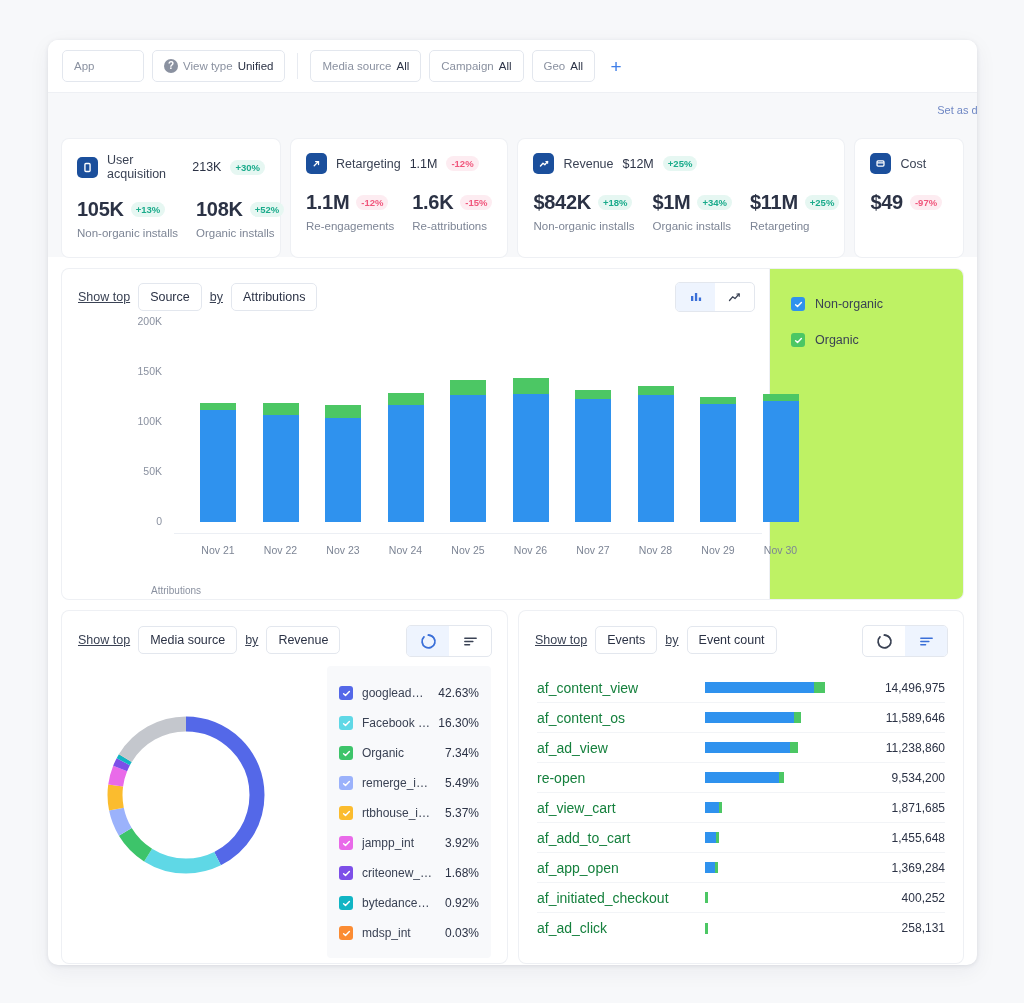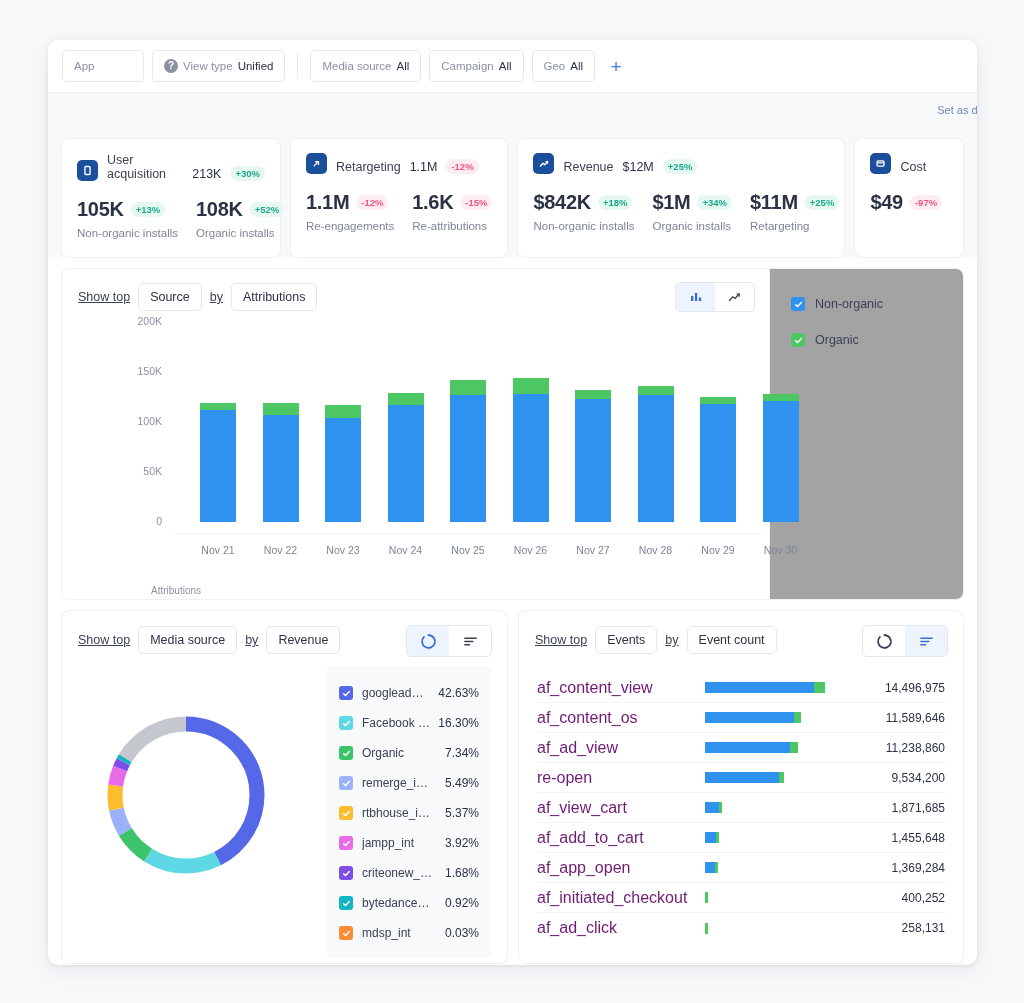--- a/index.html
+++ b/index.html
@@ -54,21 +54,21 @@
   }
 
   
   .kpis { display: flex; gap: 11px; padding: 13px 14px 0 14px; background: #f7f8fa; height: 131px; }
   .kcard {
     background: #fff; border-radius: 7px; padding: 14px 15px 0 15px;
     box-shadow: 0 0 0 1px #eef0f4;
   }
   .kcard.ua { width: 218px; } .kcard.rt { width: 224px; }
   .kcard.rev { width: 326px; } .kcard.cost { width: 130px; }
-  .khead { display: flex; align-items: flex-end; gap: 9px; margin-bottom: 17px; }
+  .khead { display: flex; align-items: center; gap: 9px; margin-bottom: 17px; }
   .kicon {
     width: 21px; height: 21px; border-radius: 5px; background: #1b4f9c;
     display: flex; align-items: center; justify-content: center; flex: none;
   }
   .ktitle { font-size: 12.5px; color: #3a4254; }
   .kval { font-size: 12.5px; color: #2b3245; font-weight: 400; }
   .badge {
     font-size: 9.5px; padding: 2px 5px; border-radius: 9px; font-weight: 600; white-space: nowrap;
   }
   .badge.up { color: #1aab8b; background: #e6f7f2; }
@@ -101,21 +101,21 @@
 
   .plot { position: absolute; left: 0; top: 0; right: 0; bottom: 0; }
   .ytick { position: absolute; font-size: 10.5px; color: #8a91a0; text-align: right; width: 40px; }
   .xtick { position: absolute; font-size: 10.5px; color: #7d8595; text-align: center; width: 62px; }
   .baseline { position: absolute; height: 1px; background: #eceff4; }
   .bar { position: absolute; width: 36px; }
   .bar .seg-o { background: #4cc764; width: 100%; }
   .bar .seg-n { background: #2f92ee; width: 100%; }
 
   .legendpane {
-    width: 194px; background: #a3a3a3; border-left: 1px solid #eef0f4; padding: 28px 0 0 21px;
+    width: 194px; background: #bef264; border-left: 1px solid #eef0f4; padding: 28px 0 0 21px;
   }
   .legrow { display: flex; align-items: center; gap: 10px; margin-bottom: 22px; }
   .cbox { width: 14px; height: 14px; border-radius: 3px; display:flex; align-items:center; justify-content:center; flex: none; }
   .cbox svg { display: block; }
   .legtxt { font-size: 12.5px; color: #3a4254; }
 
   
   .bottom { display: flex; gap: 12px; padding: 12px 14px 0 14px; }
   .bcard { background: #fff; border-radius: 7px; box-shadow: 0 0 0 1px #eef0f4; position: relative; height: 352px; }
   .bcard.left { width: 450px; } .bcard.right { width: 449px; }
@@ -135,21 +135,21 @@
     background: #f8f9fb; border-radius: 4px; padding: 12px 12px 10px 12px;
   }
   .plrow { display: flex; align-items: center; gap: 9px; height: 30px; }
   .plname { font-size: 12px; color: #3a4254; flex: 1; white-space: nowrap; overflow: hidden; }
   .plval { font-size: 12px; color: #2b3245; white-space: nowrap; }
 
   
   .evlist { position: absolute; left: 0; top: 62px; right: 0; padding: 0 18px; }
   .evrow { display: flex; align-items: center; height: 30px; border-bottom: 1px solid #f2f4f7; }
   .evrow:last-child { border-bottom: none; }
-  .evname { width: 168px; font-size: 16px; color: #701a75; white-space: nowrap; }
+  .evname { width: 168px; font-size: 14px; color: #15803d; white-space: nowrap; }
   .evbar { flex: 1; height: 11px; position: relative; }
   .evbar i { position: absolute; top: 0; height: 11px; display: block; }
   .evbar .nb { background: #2f92ee; left: 0; }
   .evbar .ob { background: #4cc764; }
   .evval { width: 92px; text-align: right; font-size: 12px; color: #2b3245; }
 </style>
 </head>
 <body>
 
 <div class="page">

